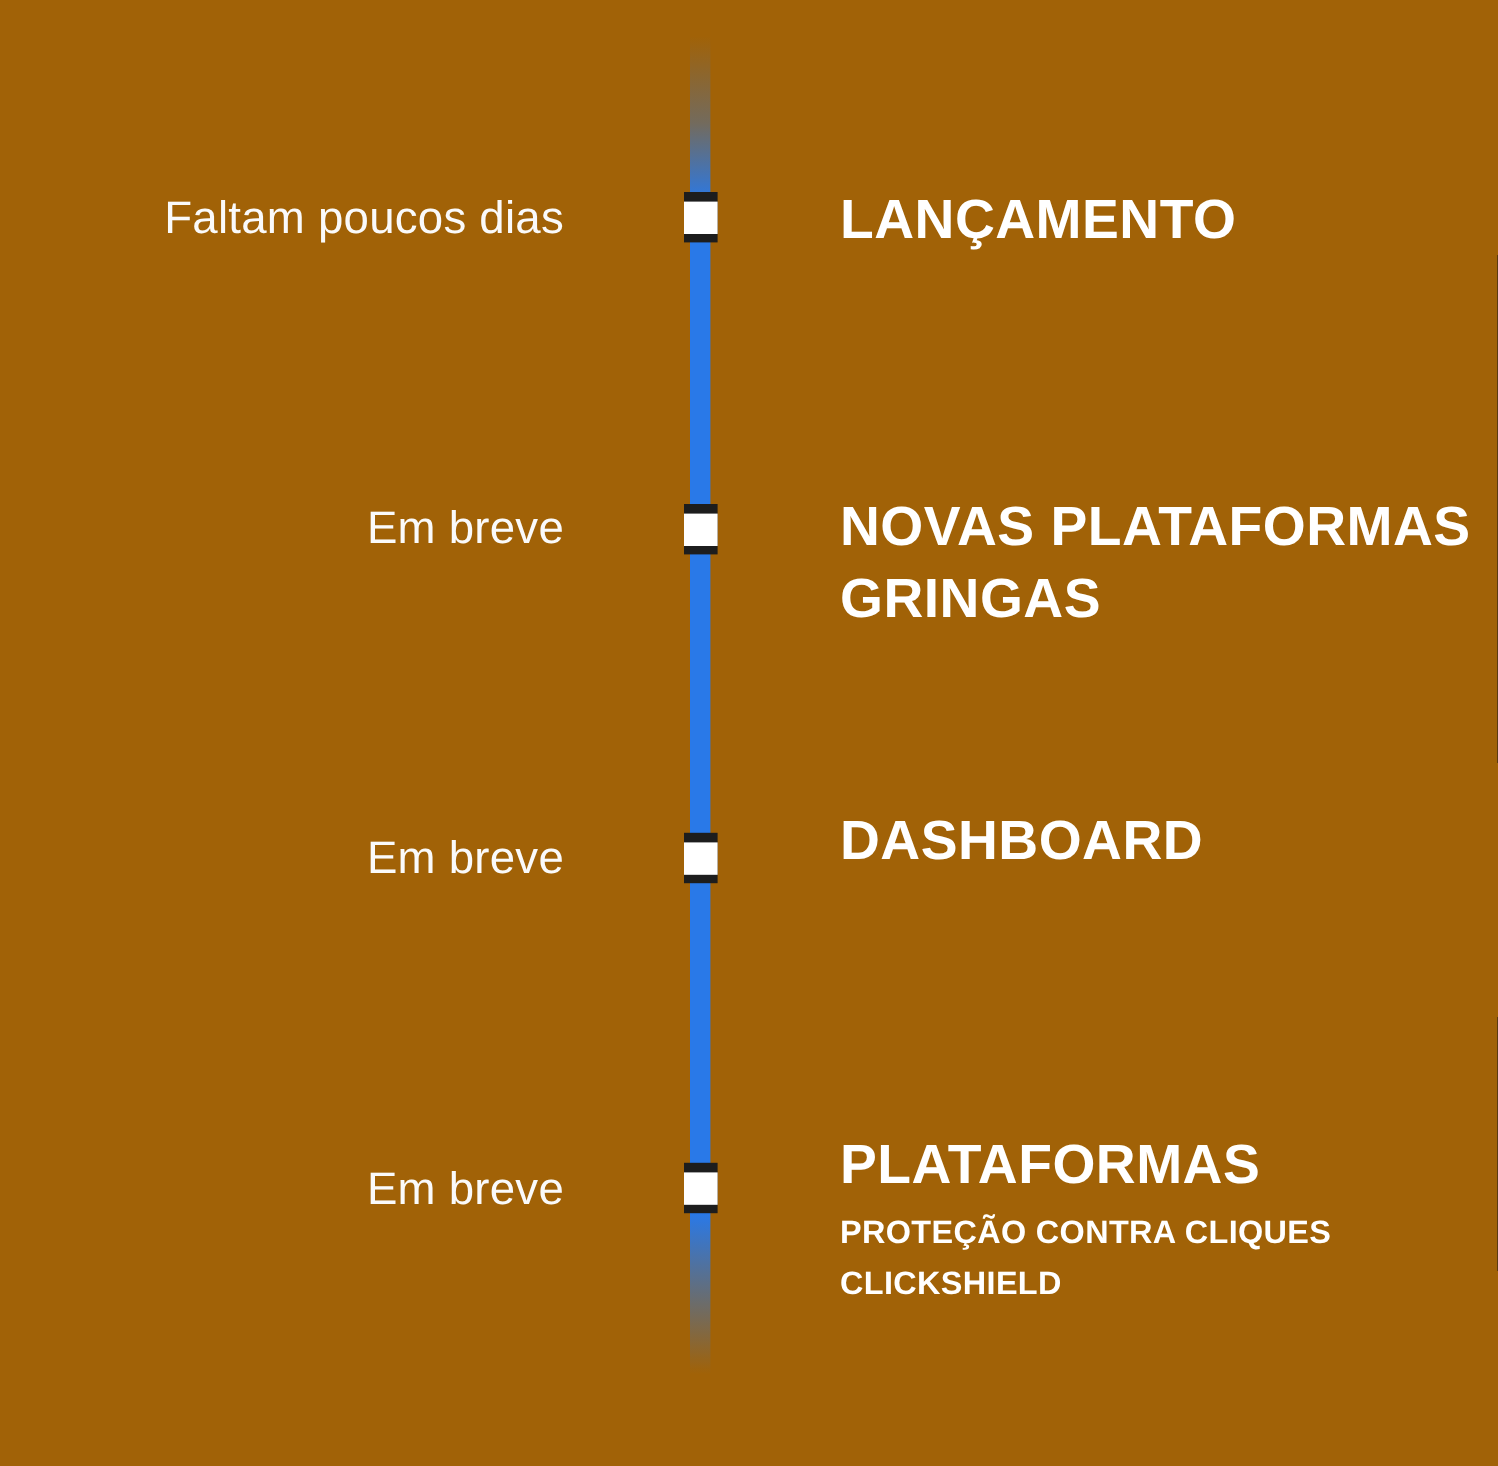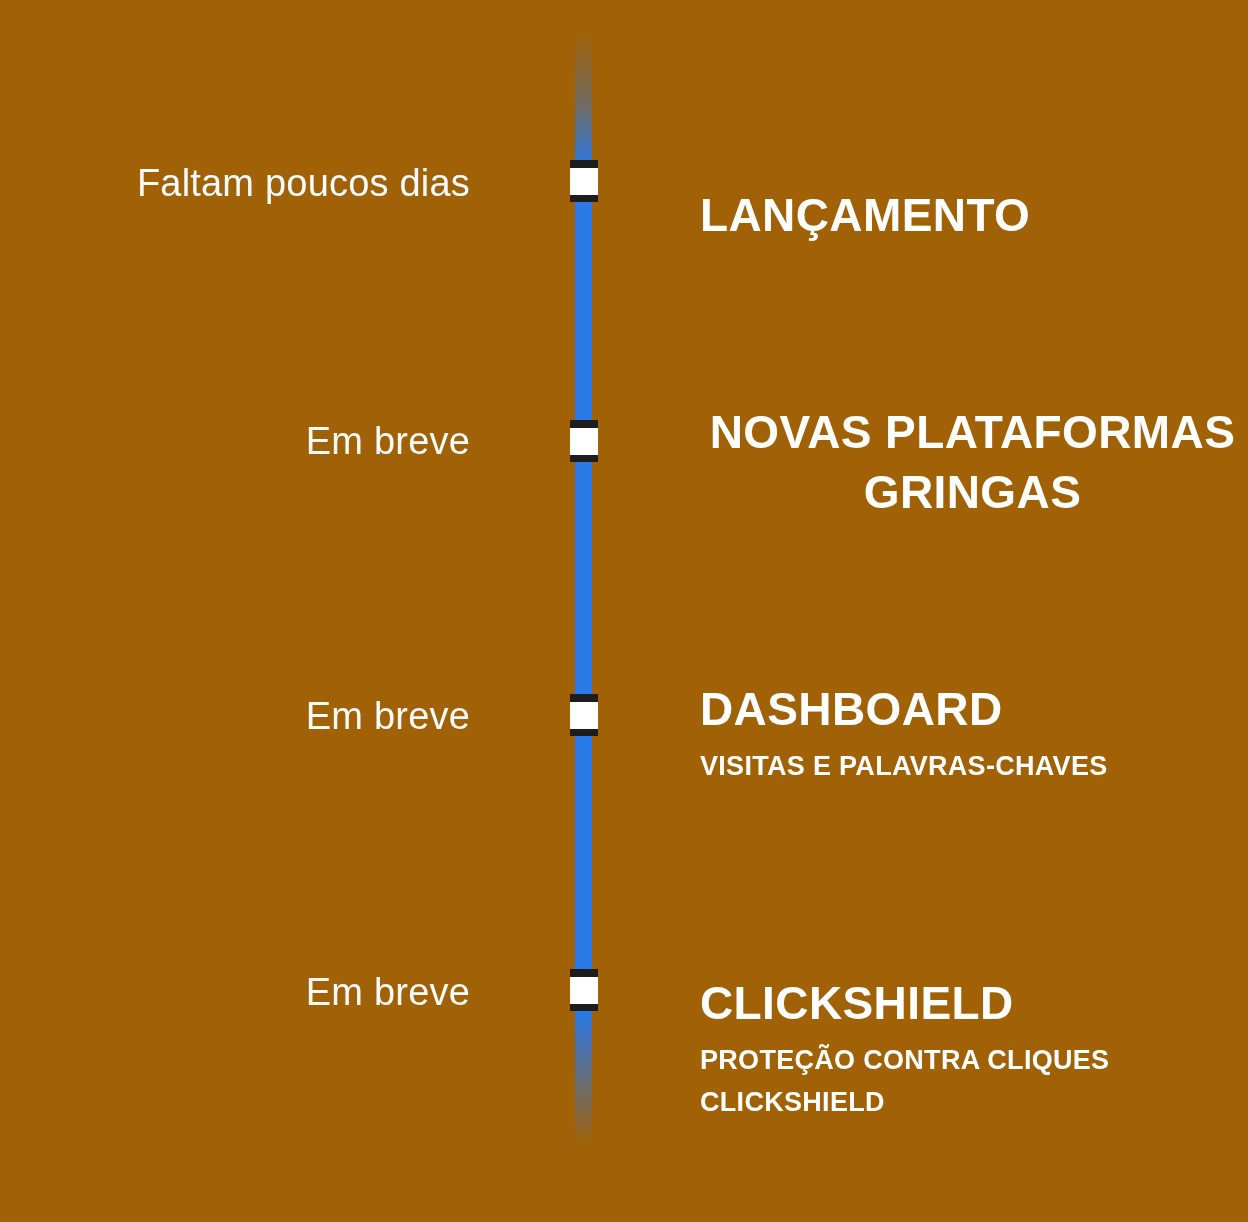--- a/index.html
+++ b/index.html
@@ -69,24 +69,23 @@
   .s2 { top: 441px; }
   .s3 { top: 716px; }
   .s4 { top: 992px; }
 
   
   .entry {
     position: absolute;
     left: 700px;
     width: 545px;
     transform: translateY(-50%);
-    margin-top: 33px;
   }
   .e1 { top: 183px; }
-  .e2 { top: 430px; text-align: center; }
+  .e2 { top: 469px; }
   .e3 { top: 701px; }
   .e4 { top: 1016px; }
 
   .title {
     font-size: 46px;
     line-height: 1.3;
     font-weight: 700;
     letter-spacing: 0.4px;
     color: #ffffff;
   }
@@ -127,21 +126,20 @@
   <div class="entry e1">
     <div class="title">LANÇAMENTO</div>
   </div>
 
   <div class="entry e2">
     <div class="title">NOVAS PLATAFORMAS GRINGAS</div>
   </div>
 
   <div class="entry e3">
     <div class="title">DASHBOARD</div>
-    <div class="subtitle">VISITAS E PALAVRAS-CHAVES</div>
   </div>
 
   <div class="entry e4">
-    <div class="title">CLICKSHIELD</div>
+    <div class="title">PLATAFORMAS</div>
     <div class="subtitle">PROTEÇÃO CONTRA CLIQUES CLICKSHIELD</div>
   </div>
 
 </div>
 
 </body></html>

